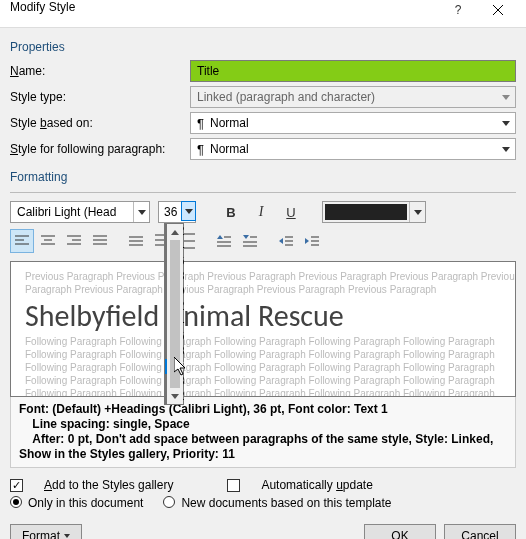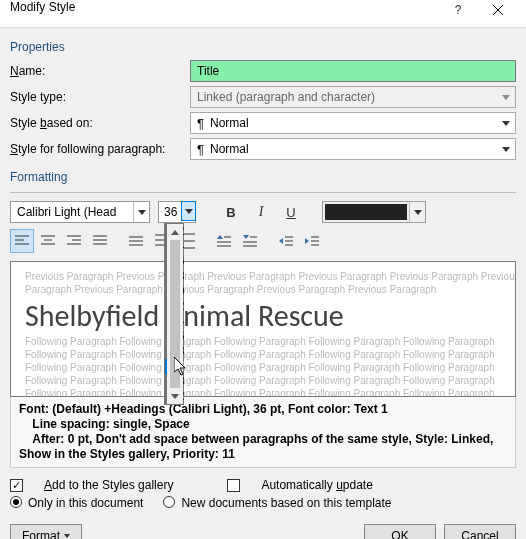--- a/index.html
+++ b/index.html
@@ -6,21 +6,21 @@
   body { width: 526px; height: 539px; background: #f0f0f0; overflow: hidden; }
   .titlebar { height: 28px; background: #fff; border-bottom: 1px solid #ddd; display: flex; padding: 0 8px 0 10px; }
   .titlebar .title { flex: 1; font-size: 12px; color: #000; }
   .titlebar .btn { width: 40px; height: 20px; display: flex; align-items: center; justify-content: center; color: #333; }
   .content { padding: 8px 10px; }
   .section-h { color: #1e4e79; font-size: 12px; margin: 4px 0 6px; }
   .row { display: flex; align-items: center; margin: 4px 0; }
   .u { text-decoration: underline; }
   .label { width: 180px; color: #000; }
   .field { flex: 1; }
-  input[type=text].tb { width: 100%; height: 22px; padding: 2px 6px; border: 1px solid #7a7a7a; background: #86efac; }
+  input[type=text].tb { width: 100%; height: 22px; padding: 2px 6px; border: 1px solid #7a7a7a; background: #84cc16; }
   .combo { height: 22px; border: 1px solid #aaa; background: #fff; display: flex; align-items: center; padding: 0 22px 0 6px; position: relative; color: #000; }
   .combo.disabled { background: #f0f0f0; color: #666; }
   .combo .arrow { position: absolute; right: 0; top: 0; width: 18px; height: 100%; display:flex; align-items:center; justify-content:center; }
   .combo .arrow svg { width: 8px; height: 5px; }
   .combo .pilcrow { margin-right: 6px; font-size: 13px; }
   .fmt-divider { border: none; border-top: 1px solid #bbb; margin: 8px 0 8px; }
   .toolbar { display: flex; align-items: center; gap: 8px; }
   .font-combo { width: 140px; height: 22px; border: 1px solid #999; background: #fff; display:flex; align-items:center; padding: 0 18px 0 6px; position:relative; }
   .font-combo .arr { position:absolute; right:0; top:0; width:16px; height:100%; border-left:1px solid #bbb; display:flex; align-items:center; justify-content:center; }
   .size-wrap { position: relative; }

